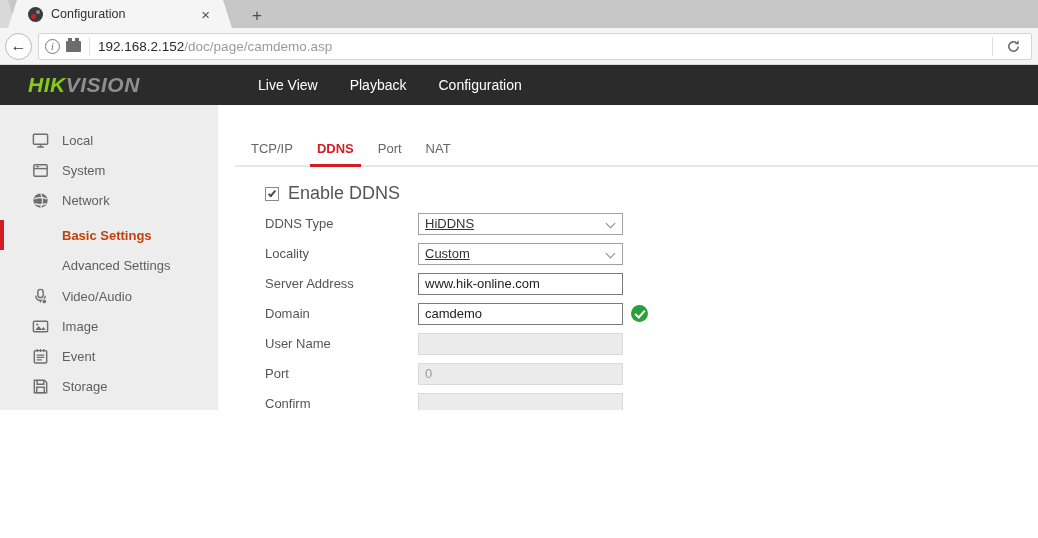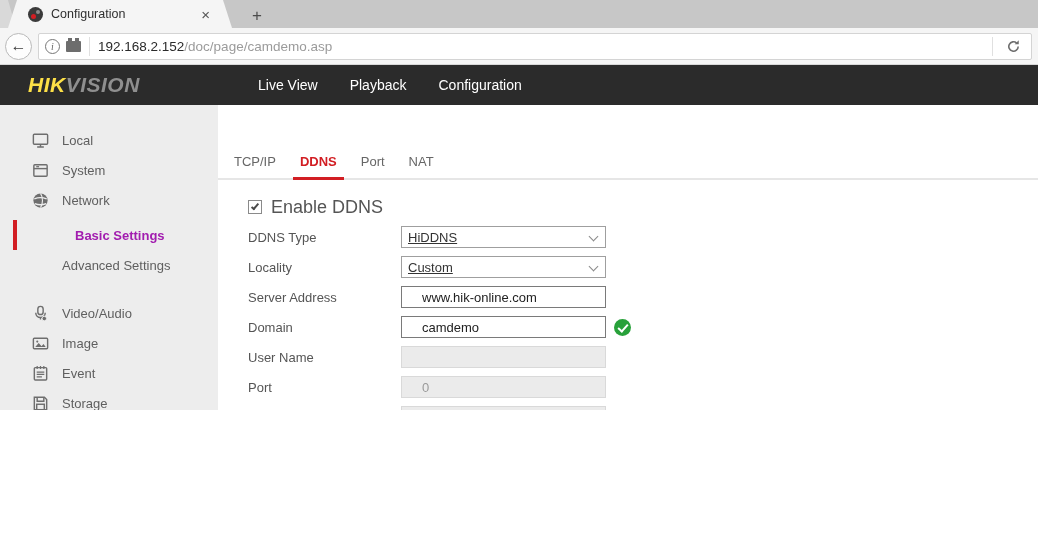--- a/index.html
+++ b/index.html
@@ -35,55 +35,55 @@
   .url-sep { width:1px; height:19px; background:#e0e0e0; margin:0 8px; }
   .url-text { font-size:13.5px; white-space:nowrap; }
   .url-host { color:#2b2b2b; }
   .url-path { color:#9b9b9b; }
   .url-spacer { flex:1; }
   .reload-btn { display:flex; align-items:center; justify-content:center; width:24px; height:24px; }
 
   
   .app-header { height:40px; background:#2b2b2b; display:flex; align-items:center; }
   .logo { width:230px; padding-left:28px; font-size:21px; font-style:italic; font-weight:bold; letter-spacing:.5px; white-space:nowrap; }
-  .logo-hik { color:#fde047;margin-top:40px; }
+  .logo-hik { color:#84cc16;margin-top:40px; }
   .logo-vision { color:#8f8f8f; }
   .top-nav { display:flex; gap:32px; margin-left:28px; }
   .top-nav-item { color:#fff; font-size:14px; cursor:default; }
 
   
-  .main { display:flex; align-items:flex-end; }
+  .main { display:flex; align-items:center;gap:17px; }
   .sidebar { width:218px; height:402px; background:#ededed; padding-top:20px; flex:0 0 auto; }
   .side-item { height:30px; display:flex; align-items:center; padding-left:30px; color:#5f5f5f; font-size:13px; position:relative; }
   .side-item .icon { width:20px; height:20px; margin-right:12px; display:flex; align-items:center; justify-content:center; }
   .side-sub { padding-left:62px; }
   .side-sub.first { margin-top:5px; }
-  .side-sub.last { margin-bottom:18px; }
-  .side-item.active { color:#a21caf; font-weight:bold;margin-left:13px; }
+  .side-sub.last { margin-bottom:1px; }
+  .side-item.active { color:#c2410c; font-weight:bold; }
   .side-item.active::before { content:''; position:absolute; left:0; top:0; width:4px; height:30px; background:#d21e23; }
 
   
   .content { flex:1; padding-top:14px; }
   .tabbar { display:flex; border-bottom:2px solid #e6e6e6; padding-left:4px; }
   .tab { padding:8px 12px 9px; font-size:13px; color:#666; position:relative; }
   .tab.active { color:#d21e23; font-weight:bold; }
   .tab.active::after { content:''; position:absolute; left:5px; right:5px; bottom:-2px; height:3px; background:#d21e23; }
 
   .form { padding:16px 0 0 30px; }
   .form-row { display:flex; align-items:center; height:22px; margin-bottom:8px; }
   .form-label { width:153px; font-size:13px; color:#555; flex:0 0 auto; }
   .checkbox { width:14px; height:14px; border:1px solid #8a8a8a; background:#fff; position:relative; margin-right:9px; flex:0 0 auto; }
   .checkbox .mark { position:absolute; left:4px; top:1px; width:4px; height:8px;
                     border-right:2px solid #4a4a4a; border-bottom:2px solid #4a4a4a; transform:rotate(40deg); }
   .check-label { font-size:18px; color:#555; }
   .ctl { width:205px; height:22px; font-family:"Liberation Sans",sans-serif; font-size:13px; }
   .select { border:1px solid #9f9f9f; background:#fff; color:#333; display:flex; align-items:center; padding:0 22px 0 6px; position:relative;text-decoration:underline; }
   .select .chev { position:absolute; right:8px; top:6px; width:7px; height:7px;
                   border-right:1.5px solid #8a8a8a; border-bottom:1.5px solid #8a8a8a; transform:rotate(45deg); }
-  input.ctl { border:1px solid #7a7a7a; background:#fff; color:#222; padding:0 20px; outline:none; }
+  input.ctl { border:1px solid #7a7a7a; background:#fff; color:#222; padding:0 6px; outline:none; }
   input.ctl:disabled { background:#ebebeb; border:1px solid #d9d9d9; color:#9a9a9a; }
   .valid-badge { width:17px; height:17px; border-radius:50%; background:#28a13a; margin-left:8px; position:relative; flex:0 0 auto; }
   .valid-badge::after { content:''; position:absolute; left:6px; top:3px; width:4px; height:8px;
                         border-right:2px solid #fff; border-bottom:2px solid #fff; transform:rotate(42deg); }
 
   .save-btn { margin-top:49px; width:170px; height:30px; background:#d21e23; border:none; color:#fff;
               font-size:13px; font-family:"Liberation Sans",sans-serif;
               display:flex; align-items:center; justify-content:center; gap:8px; cursor:pointer; }
 </style>
 </head>

